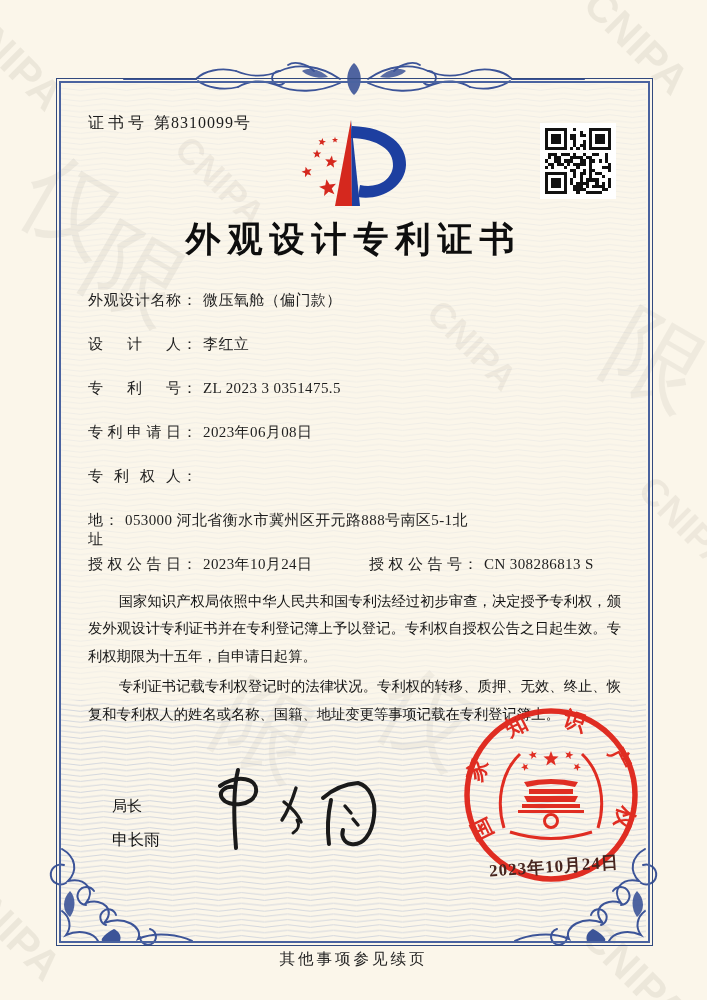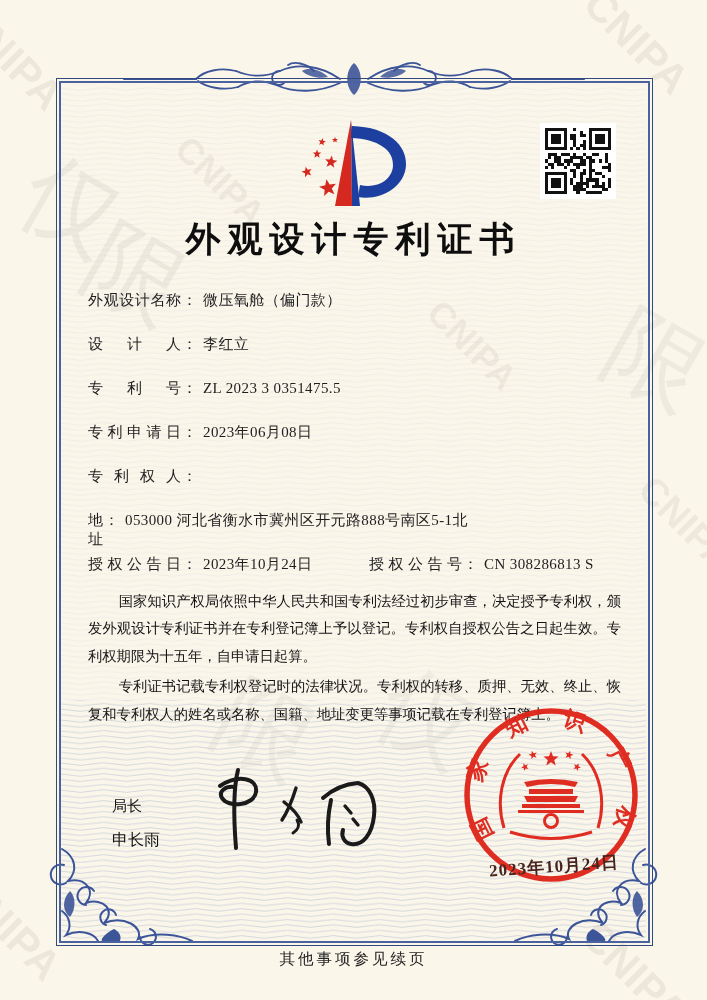--- a/index.html
+++ b/index.html
@@ -103,20 +103,23 @@
     <use href="#cornerF" transform="translate(60,941)"></use>
     <use href="#cornerF" transform="translate(647,941) scale(-1,1)"></use>
   </svg>
 
   <div class="frame">
     <div class="frame-inner"></div>
   </div>
 
   <div class="content">
 
+    <div class="cert-no">
+      <span class="lbl">证书号</span><span>第8310099号</span>
+    </div>
 
     <svg class="logo" viewBox="0 0 125 105">
       <polygon points="56,10 40,96 57,96" fill="#d5281e"></polygon>
       <polygon points="56,10 57,96 65,96" fill="#1d3fa0"></polygon>
       <path d="M57,16 C 94,17 112,36 111,55 C 110,78 84,91 63,87 L 65,75 C 82,79 97,70 98,56 C 99,40 83,29 56,28 Z" fill="#1d3fa0"></path>
       <g id="logoStars" fill="#d5281e">
           <path d="M31.44,69.14L34.66,74.60L40.95,73.77L36.74,78.53L39.47,84.25L33.66,81.72L29.05,86.09L29.66,79.77L24.09,76.75L30.28,75.37Z"></path>
           <path d="M36.90,45.56L37.90,50.04L42.40,50.87L38.45,53.20L39.05,57.74L35.62,54.70L31.48,56.68L33.31,52.47L30.16,49.15L34.72,49.59Z"></path>
           <path d="M22.00,39.50L23.11,42.47L26.28,42.61L23.80,44.58L24.65,47.64L22.00,45.89L19.35,47.64L20.20,44.58L17.72,42.61L20.89,42.47Z"></path>
           <path d="M10.58,56.69L12.83,59.84L16.61,59.00L14.31,62.12L16.27,65.46L12.60,64.23L10.03,67.13L10.06,63.26L6.51,61.71L10.20,60.55Z"></path>

